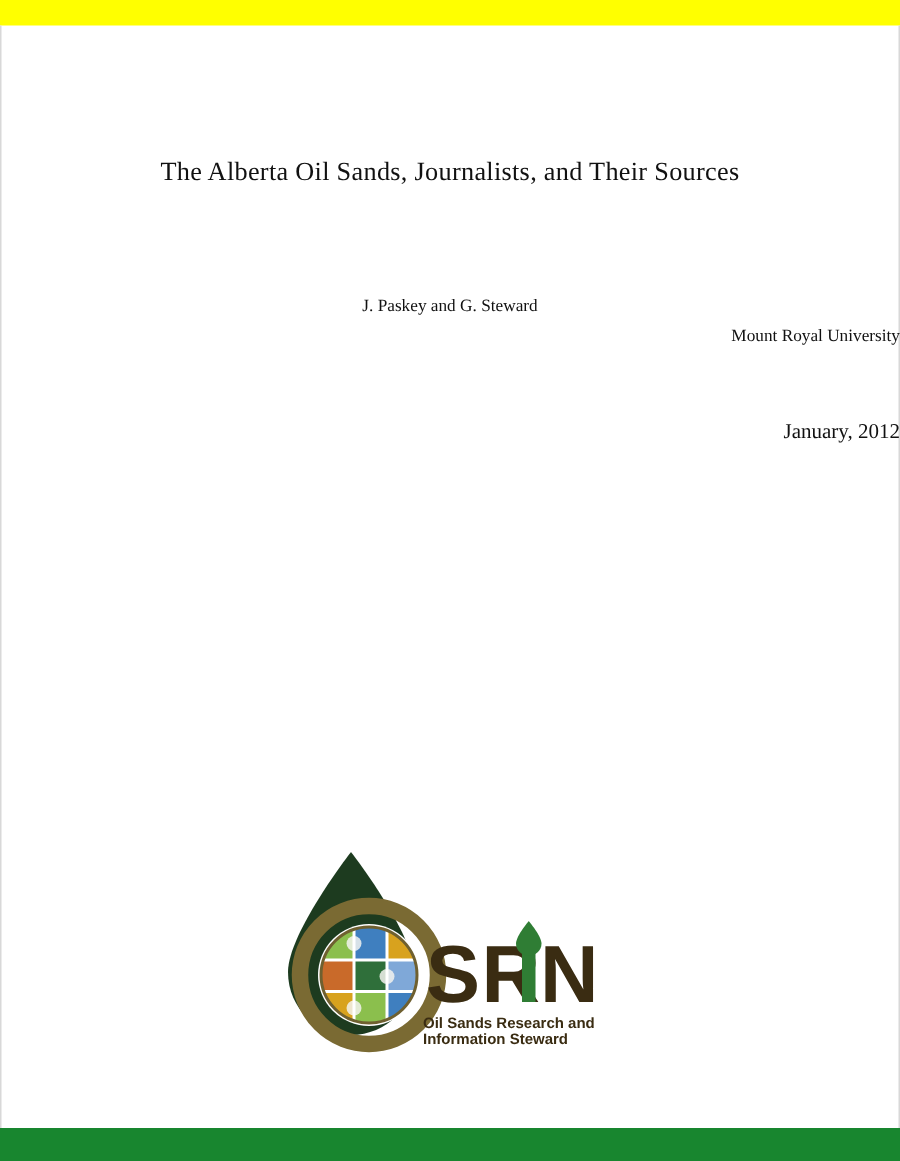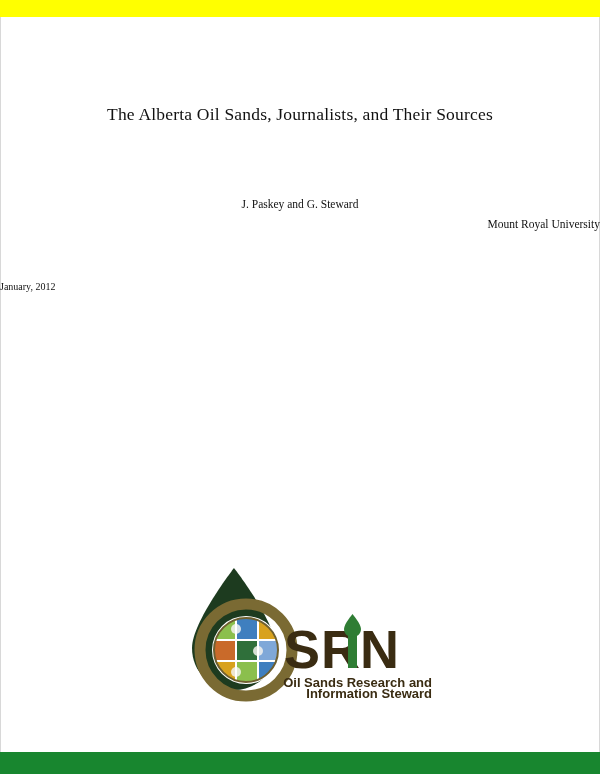--- a/index.html
+++ b/index.html
@@ -69,44 +69,44 @@
     top: 218px;
     text-align: right;
     font-size: 11.5px;
     color: #111111;
   }
   .pub-date {
     position: absolute;
     left: 0;
     right: 0;
     top: 281px;
-    text-align: left;
-    font-size: 10px;
+    text-align: right;
+    font-size: 14px;
     color: #111111;
   }
 
   
   .logo {
     position: absolute;
     left: 172px;
     top: 566px;
     width: 256px;
     height: 150px;
   }
   .logo svg { display: block; }
 
   .logo-wordmark-sub {
     position: absolute;
     left: 110px;
     top: 111px;
     width: 150px;
-    text-align: right;
+    text-align: left;
     font-family: "Liberation Sans", sans-serif;
     font-weight: bold;
-    font-size: 13px;
+    font-size: 10px;
     line-height: 11px;
     color: #3a2c12;
   }
 </style>
 </head>
 <body>
 
 <div class="page">
 
   <div class="top-band"></div>

